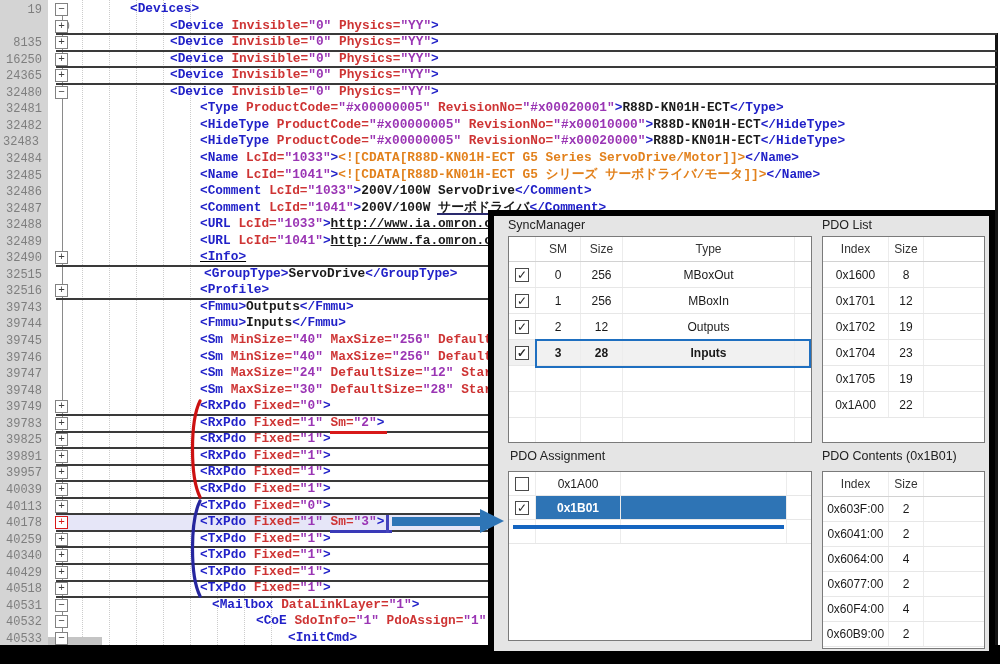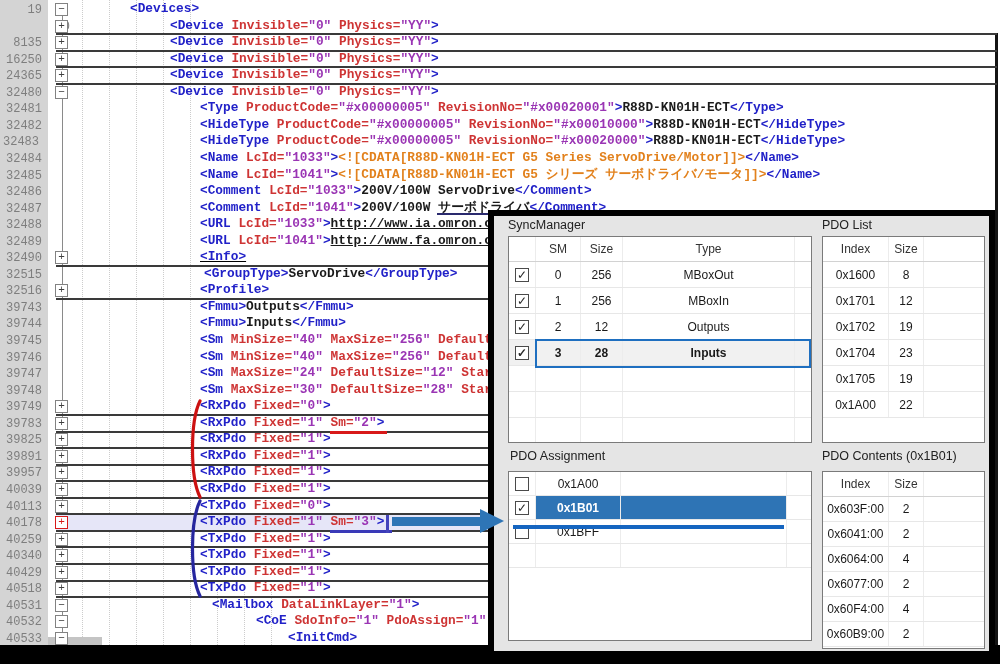--- a/index.html
+++ b/index.html
@@ -330,28 +330,20 @@
         </div>
         <div class="trow" style="height: 24px;">
           <div class="tcell" style="width: 27px;">
             <div class="cbx">✓</div>
           </div>
           <div class="tcell asg-sel" style="width: 85px;">0x1B01</div>
           <div class="tcell asg-sel" style="width: 166px;"></div>
           <div class="tcell" style="width: 22px;"></div>
         </div>
         <div class="trow" style="height: 24px;">
-          <div class="tcell" style="width: 27px;">
-            <div class="cbx"></div>
-          </div>
-          <div class="tcell" style="width: 85px;">0x1BFF</div>
-          <div class="tcell" style="width: 166px;"></div>
-          <div class="tcell" style="width: 22px;"></div>
-        </div>
-        <div class="trow" style="height: 24px;">
           <div class="tcell" style="width: 27px;"></div>
           <div class="tcell" style="width: 85px;"></div>
           <div class="tcell" style="width: 166px;"></div>
           <div class="tcell" style="width: 22px;"></div>
         </div>
       </div>
     <div class="tbl" id="cont-table" style="left:328px;top:255px;width:163px;height:178px;">
         <div class="trow head" style="height: 25px;">
           <div class="tcell" style="width: 66px;">Index</div>
           <div class="tcell" style="width: 35px;">Size</div>

